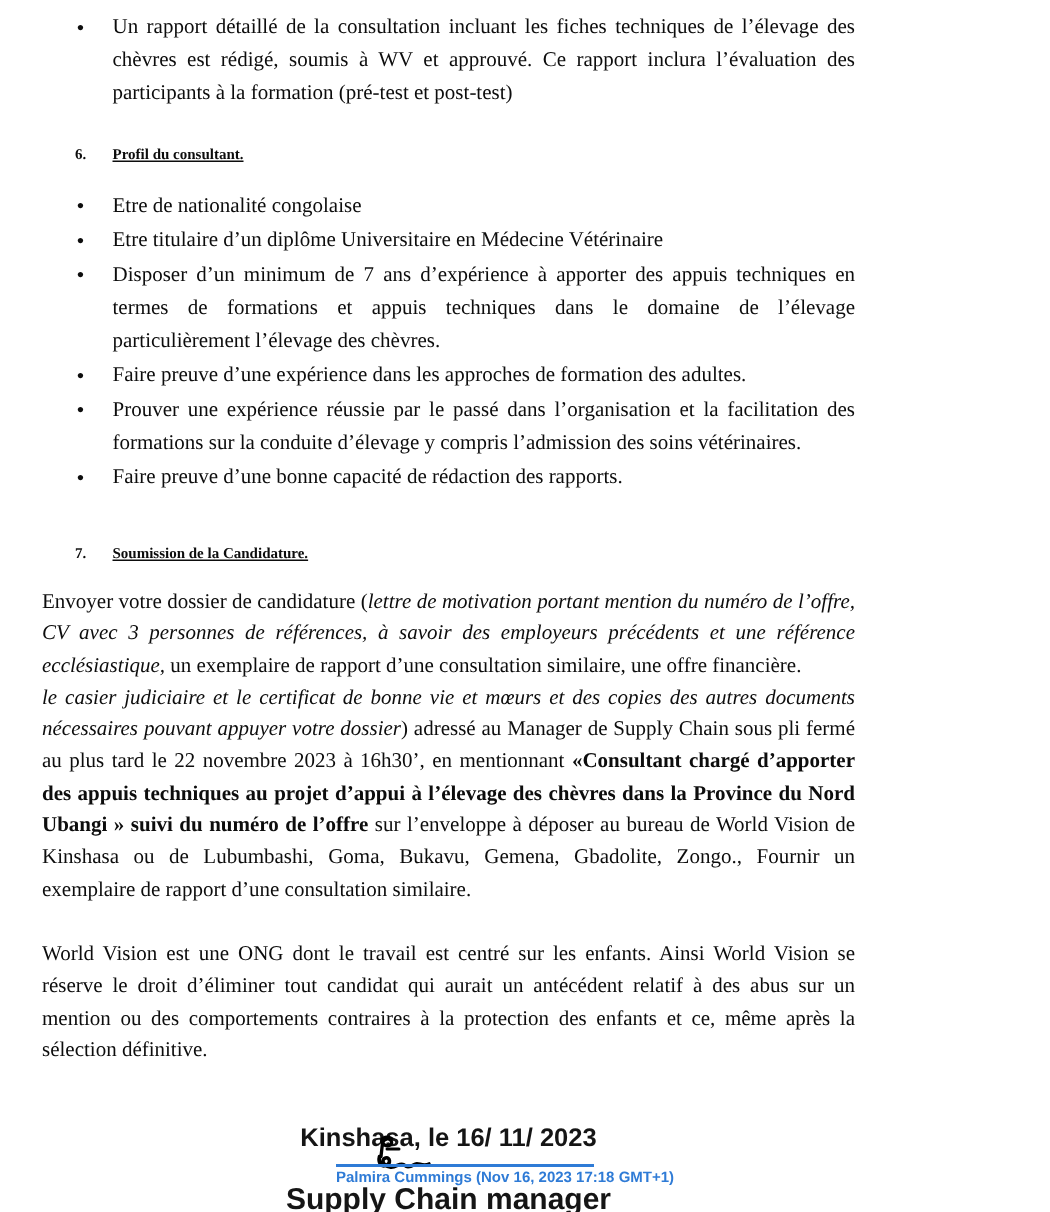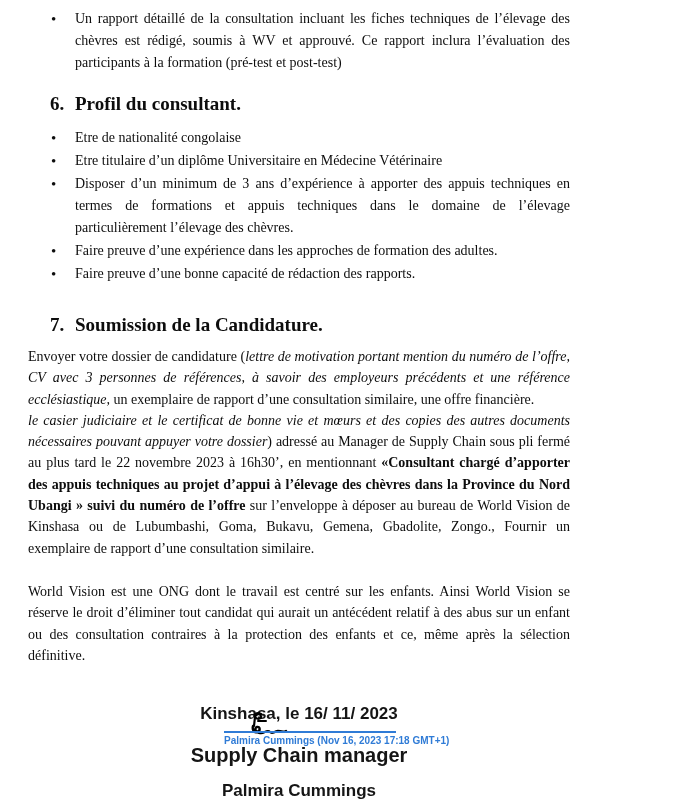--- a/index.html
+++ b/index.html
@@ -30,23 +30,24 @@
     content: "\2022";
     position: absolute;
     left: 23px;
     top: 0;
     font-size: 15px;
   }
   .list .bullet-item { margin-bottom: 1px; }
 
   .heading {
     font-weight: bold;
-    font-size: 19px;
+    font-size: 10px;
     line-height: 23px;
     padding-left: 22px;
+    text-decoration: underline;
   }
   .heading .h-num { display: inline-block; width: 25px; }
   .h6 { margin-top: 18px; margin-bottom: 12px; }
   .h7 { margin-top: 28px; margin-bottom: 10px; }
 
   .para { line-height: 21.3px; }
   .para.wv { margin-top: 22px; }
 
   .seg-italic { font-style: italic; }
   .seg-bold { font-weight: bold; }
@@ -110,32 +111,33 @@
 
   <div class="bullet-item justify">Un rapport détaillé de la consultation incluant les fiches techniques de l’élevage des chèvres est rédigé, soumis à WV et approuvé. Ce rapport inclura l’évaluation des participants à la formation (pré-test et post-test)</div>
 
   <div class="heading h6">
     <span class="h-num">6.</span><span class="h-title">Profil du consultant.</span>
   </div>
 
   <div class="list">
     <div class="bullet-item justify">Etre de nationalité congolaise</div>
     <div class="bullet-item justify">Etre titulaire d’un diplôme Universitaire en Médecine Vétérinaire</div>
-    <div class="bullet-item justify">Disposer d’un minimum de 3 ans d’expérience à apporter des appuis techniques en termes de formations et appuis techniques dans le domaine de l’élevage particulièrement l’élevage des chèvres.</div>
+    <div class="bullet-item justify">Disposer d’un minimum de 7 ans d’expérience à apporter des appuis techniques en termes de formations et appuis techniques dans le domaine de l’élevage particulièrement l’élevage des chèvres.</div>
     <div class="bullet-item justify">Faire preuve d’une expérience dans les approches de formation des adultes.</div>
+    <div class="bullet-item justify">Prouver une expérience réussie par le passé dans l’organisation et la facilitation des formations sur la conduite d’élevage y compris l’admission des soins vétérinaires.</div>
     <div class="bullet-item justify">Faire preuve d’une bonne capacité de rédaction des rapports.</div>
   </div>
 
   <div class="heading h7">
     <span class="h-num">7.</span><span class="h-title">Soumission de la Candidature.</span>
   </div>
 
   <div class="para justify"><span class="seg-regular">Envoyer votre dossier de candidature (</span><span class="seg-italic">lettre de motivation portant mention du numéro de l’offre, CV avec 3 personnes de références, à savoir des employeurs précédents et une référence ecclésiastique,</span><span class="seg-regular">  un exemplaire de rapport d’une consultation similaire, une offre financière.</span><br><span class="seg-italic">le casier judiciaire et le certificat de bonne vie et mœurs et des copies des autres documents nécessaires pouvant appuyer votre dossier</span><span class="seg-regular">) adressé au Manager de Supply Chain  sous pli fermé au plus tard le 22 novembre 2023  à 16h30’, en mentionnant </span><span class="seg-bold">«Consultant chargé d’apporter des appuis techniques au projet d’appui à l’élevage des chèvres dans la Province du Nord Ubangi » suivi du numéro de l’offre</span><span class="seg-regular"> sur l’enveloppe à déposer au bureau de World Vision de Kinshasa ou de  Lubumbashi, Goma, Bukavu, Gemena, Gbadolite, Zongo., Fournir un exemplaire de rapport d’une consultation similaire.</span></div>
 
-  <div class="para justify wv">World Vision est une ONG dont le travail est centré sur les enfants. Ainsi World Vision se réserve le droit d’éliminer tout candidat qui aurait un antécédent relatif à des abus sur un enfant ou des consultation contraires à la protection des enfants et ce, même après la sélection définitive.</div>
+  <div class="para justify wv">World Vision est une ONG dont le travail est centré sur les enfants. Ainsi World Vision se réserve le droit d’éliminer tout candidat qui aurait un antécédent relatif à des abus sur un mention ou des comportements contraires à la protection des enfants et ce, même après la sélection définitive.</div>
 
   <div class="sig-block">
     <div class="sig-date">Kinshasa, le 16/ 11/ 2023</div>
 
     <svg class="scribble" viewBox="0 0 42 26" fill="none" xmlns="http://www.w3.org/2000/svg">
       <path d="M14,3 C10,1 6,3 8,6 C10,9 15,8 14,5 C13,2 9,3 8,6 L7,15" stroke="#000" stroke-width="2.2" stroke-linecap="round"></path>
       <path d="M6,15 C5,19 7,22 10,21 C14,20 13,15 10,16 C7,17 8,21 13,22 C17,23 20,18 23,21 C25,23 28,21 30,20 C32,19 35,22 39,20" stroke="#000" stroke-width="2.4" stroke-linecap="round"></path>
       <path d="M11,10 L19,10" stroke="#000" stroke-width="2" stroke-linecap="round"></path>
     </svg>
 

